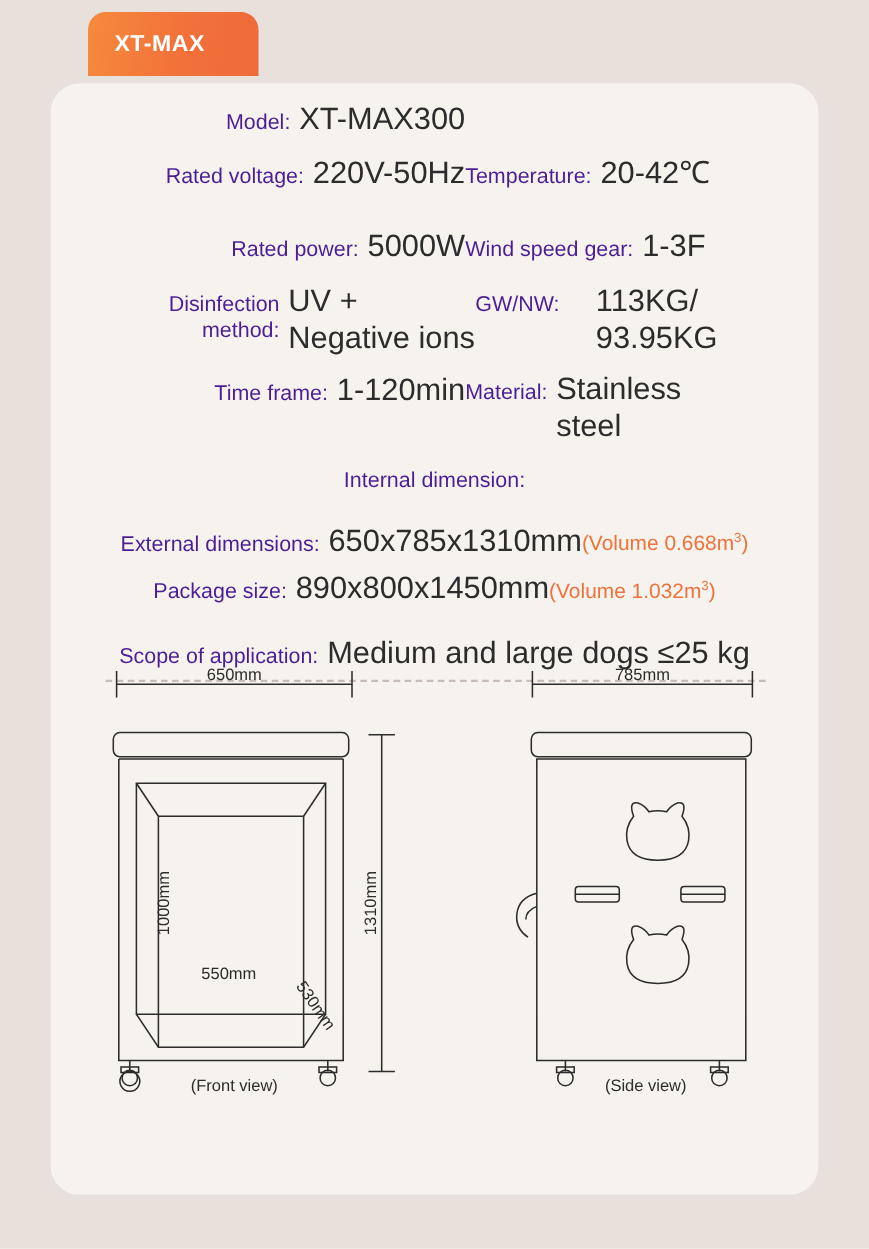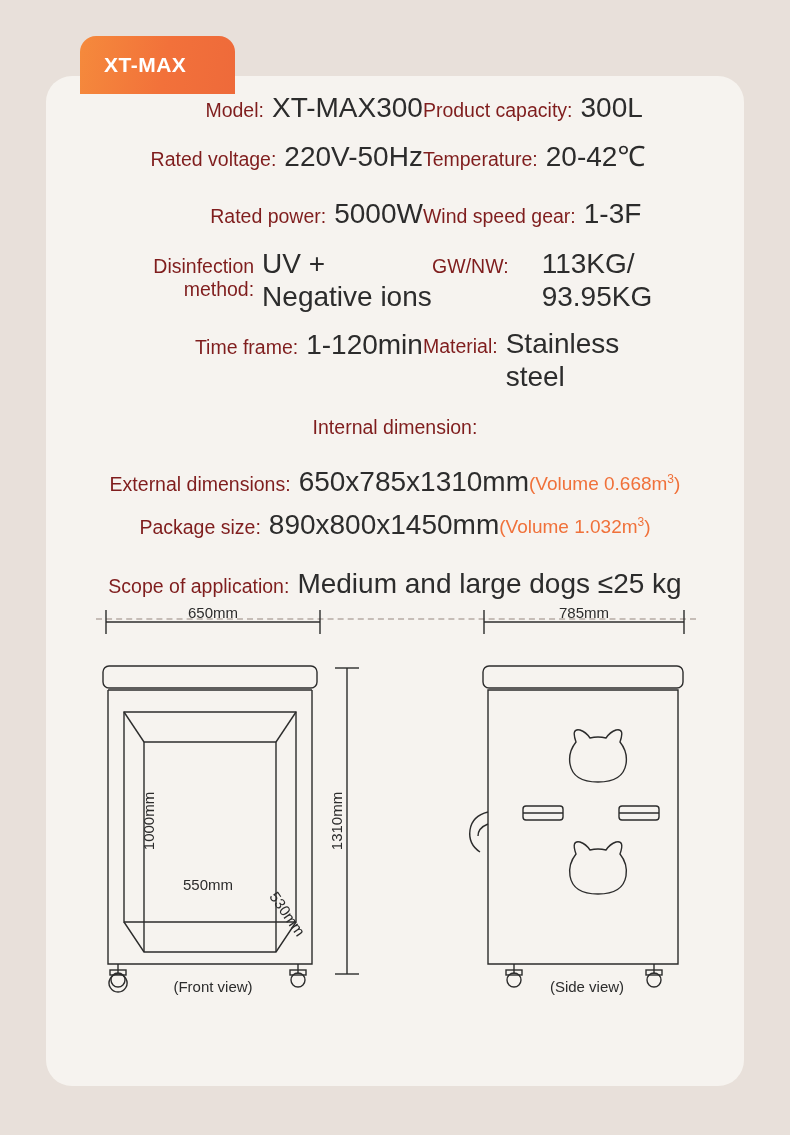--- a/index.html
+++ b/index.html
@@ -23,21 +23,21 @@
     left: 46px;
     top: 76px;
     width: 698px;
     height: 1010px;
     background: #f6f3ef;
     border-radius: 26px;
   }
   .tab {
     position: absolute;
     left: 80px;
-    top: 36px;
+    top: 11px;
     width: 155px;
     height: 58px;
     border-radius: 16px 16px 0 0;
     background: linear-gradient(100deg, #f58a3c 0%, #f2713a 55%, #ee6a3a 100%);
     color: #ffffff;
     font-size: 21px;
     font-weight: bold;
     letter-spacing: 0.5px;
     display: flex;
     align-items: center;
@@ -56,21 +56,21 @@
     display: flex;
     align-items: flex-start;
     margin-bottom: 8px;
   }
   .cell {
     display: flex;
     align-items: baseline;
     box-sizing: border-box;
   }
   .lbl {
-    color: #7f1d1d;
+    color: #4c1d95;
     font-size: 19.5px;
     text-align: right;
     white-space: nowrap;
     line-height: 1.25;
   }
   .lbl.wrap {
     white-space: normal;
   }
   .val {
     color: #2c2c2c;
@@ -140,38 +140,34 @@
     <span>XT-MAX</span>
   </div>
 
   <div class="specs">
 
     <div class="row r1">
       <div class="cell c1">
         <span class="lbl">Model:</span>
         <span class="val">XT-MAX300</span>
       </div>
-      <div class="cell c2">
-        <span class="lbl">Product capacity:</span>
-        <span class="val">300L</span>
-      </div>
     </div>
 
     <div class="row r2" style="margin-top:14px">
       <div class="cell c1">
         <span class="lbl">Rated voltage:</span>
         <span class="val">220V-50Hz</span>
       </div>
       <div class="cell c2">
         <span class="lbl">Temperature:</span>
         <span class="val">20-42℃</span>
       </div>
     </div>
 
-    <div class="row r3" style="margin-top:22px">
+    <div class="row r3" style="margin-top:32px">
       <div class="cell c1">
         <span class="lbl">Rated power:</span>
         <span class="val">5000W</span>
       </div>
       <div class="cell c2">
         <span class="lbl">Wind speed gear:</span>
         <span class="val">1-3F</span>
       </div>
     </div>
 

